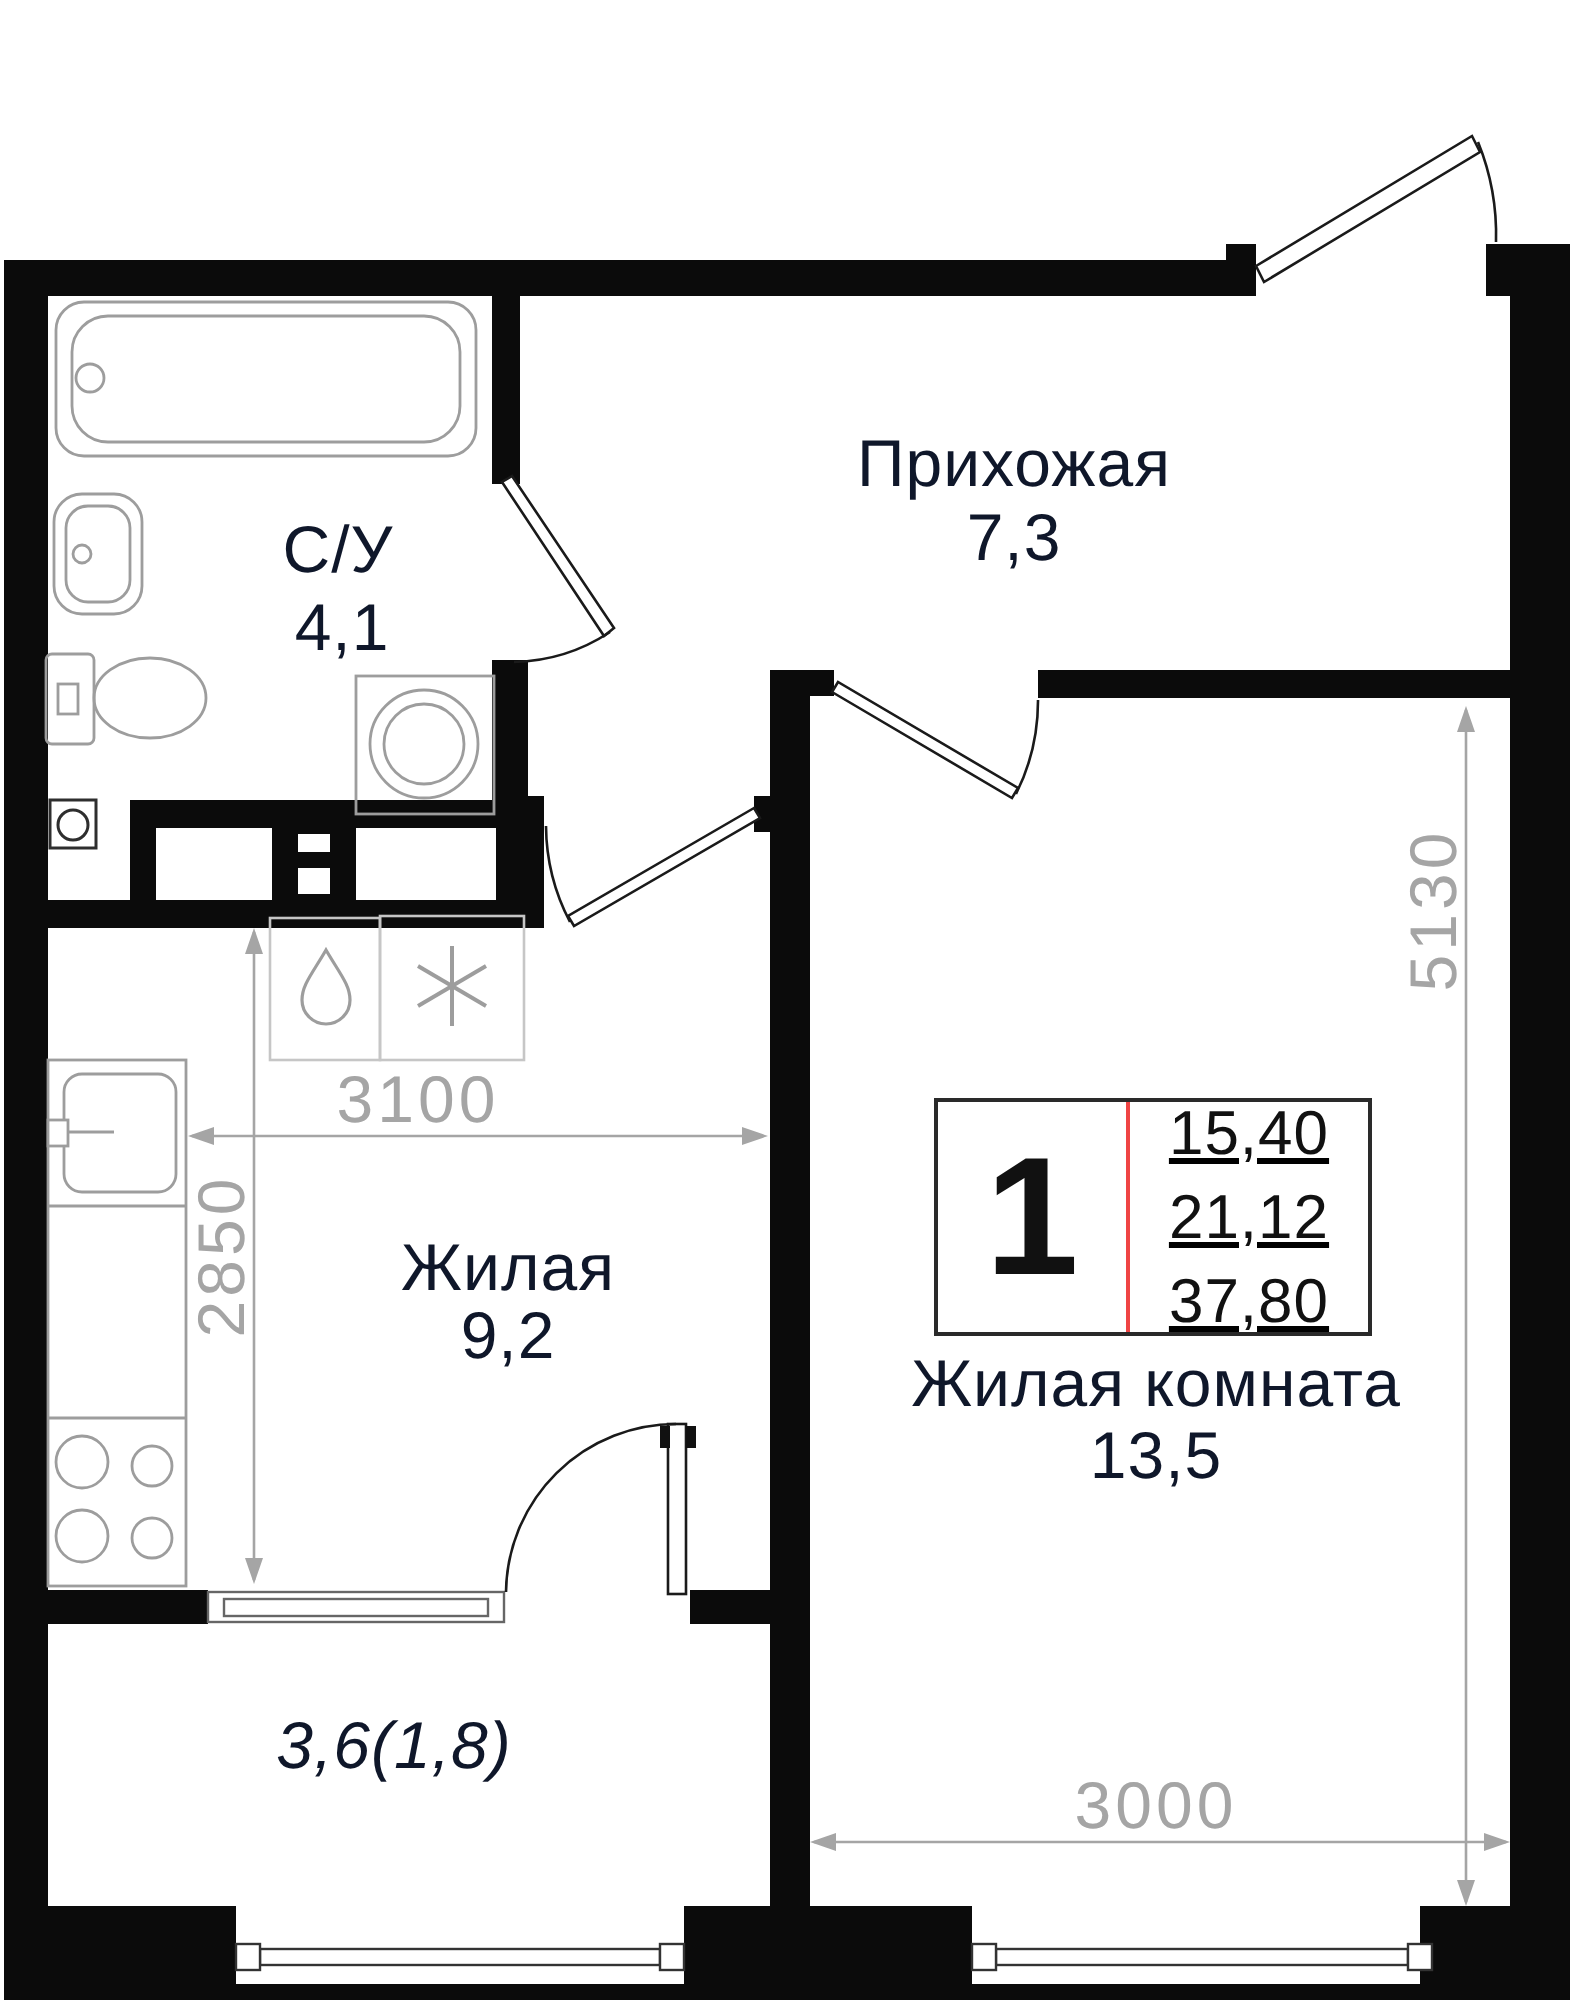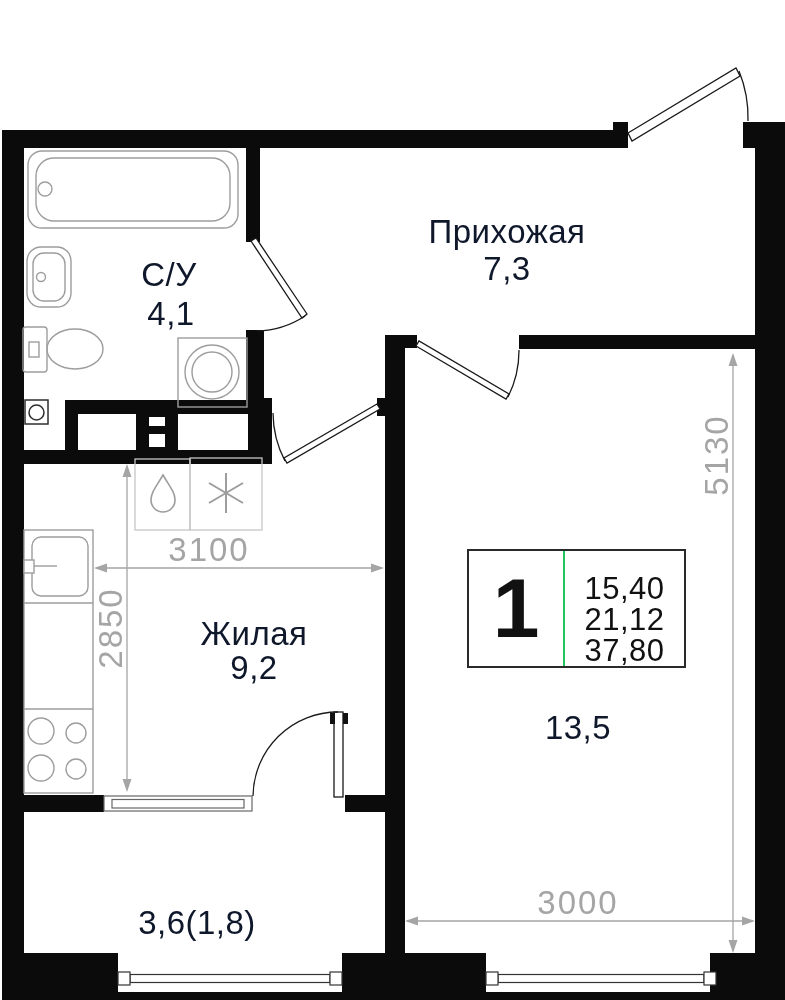--- a/index.html
+++ b/index.html
@@ -18,22 +18,22 @@
   }
   .info-box{
     position:absolute;left:467px;top:549px;width:219px;height:119px;
     border:2px solid #2a2a2a;background:#fff;display:flex;box-sizing:border-box;
   }
   .info-left{
     width:94px;display:flex;align-items:center;justify-content:center;
     font-size:84px;font-weight:bold;color:#111;
   }
   .info-right{
-    flex:1;border-left:2px solid #22c55e;display:flex;flex-direction:column;
-    justify-content:flex-end;align-items:center;
+    flex:1;border-left:2px solid #ef4444;display:flex;flex-direction:column;
+    justify-content:space-between;align-items:center;text-decoration:underline;
   }
   .info-right div{font-size:31px;color:#111;letter-spacing:0.5px;line-height:1;}
 </style>
 </head>
 <body>
 
 <div class="plan">
 
   <div class="wall" style="left:2px;top:130px;width:22px;height:870px;"></div>
   <div class="wall" style="left:3px;top:130px;width:625px;height:18px;"></div>
@@ -190,23 +190,24 @@
 
   <div class="room-label" style="left:507px;top:215px;">Прихожая</div>
   <div class="room-label" style="left:507px;top:252px;">7,3</div>
 
   <div class="room-label" style="left:169px;top:258px;">С/У</div>
   <div class="room-label" style="left:171px;top:297px;">4,1</div>
 
   <div class="room-label" style="left:254px;top:617px;">Жилая</div>
   <div class="room-label" style="left:254px;top:651px;">9,2</div>
 
+  <div class="room-label" style="left:578px;top:675px;">Жилая комната</div>
   <div class="room-label" style="left:578px;top:711px;">13,5</div>
 
-  <div class="room-label" style="left:197px;top:906px;">3,6(1,8)</div>
+  <div class="room-label" style="left:197px;top:856px;font-style:italic;">3,6(1,8)</div>
 
   <div class="info-box">
     <div class="info-left">1</div>
     <div class="info-right">
       <div>15,40</div>
       <div>21,12</div>
       <div>37,80</div>
     </div>
   </div>
 

